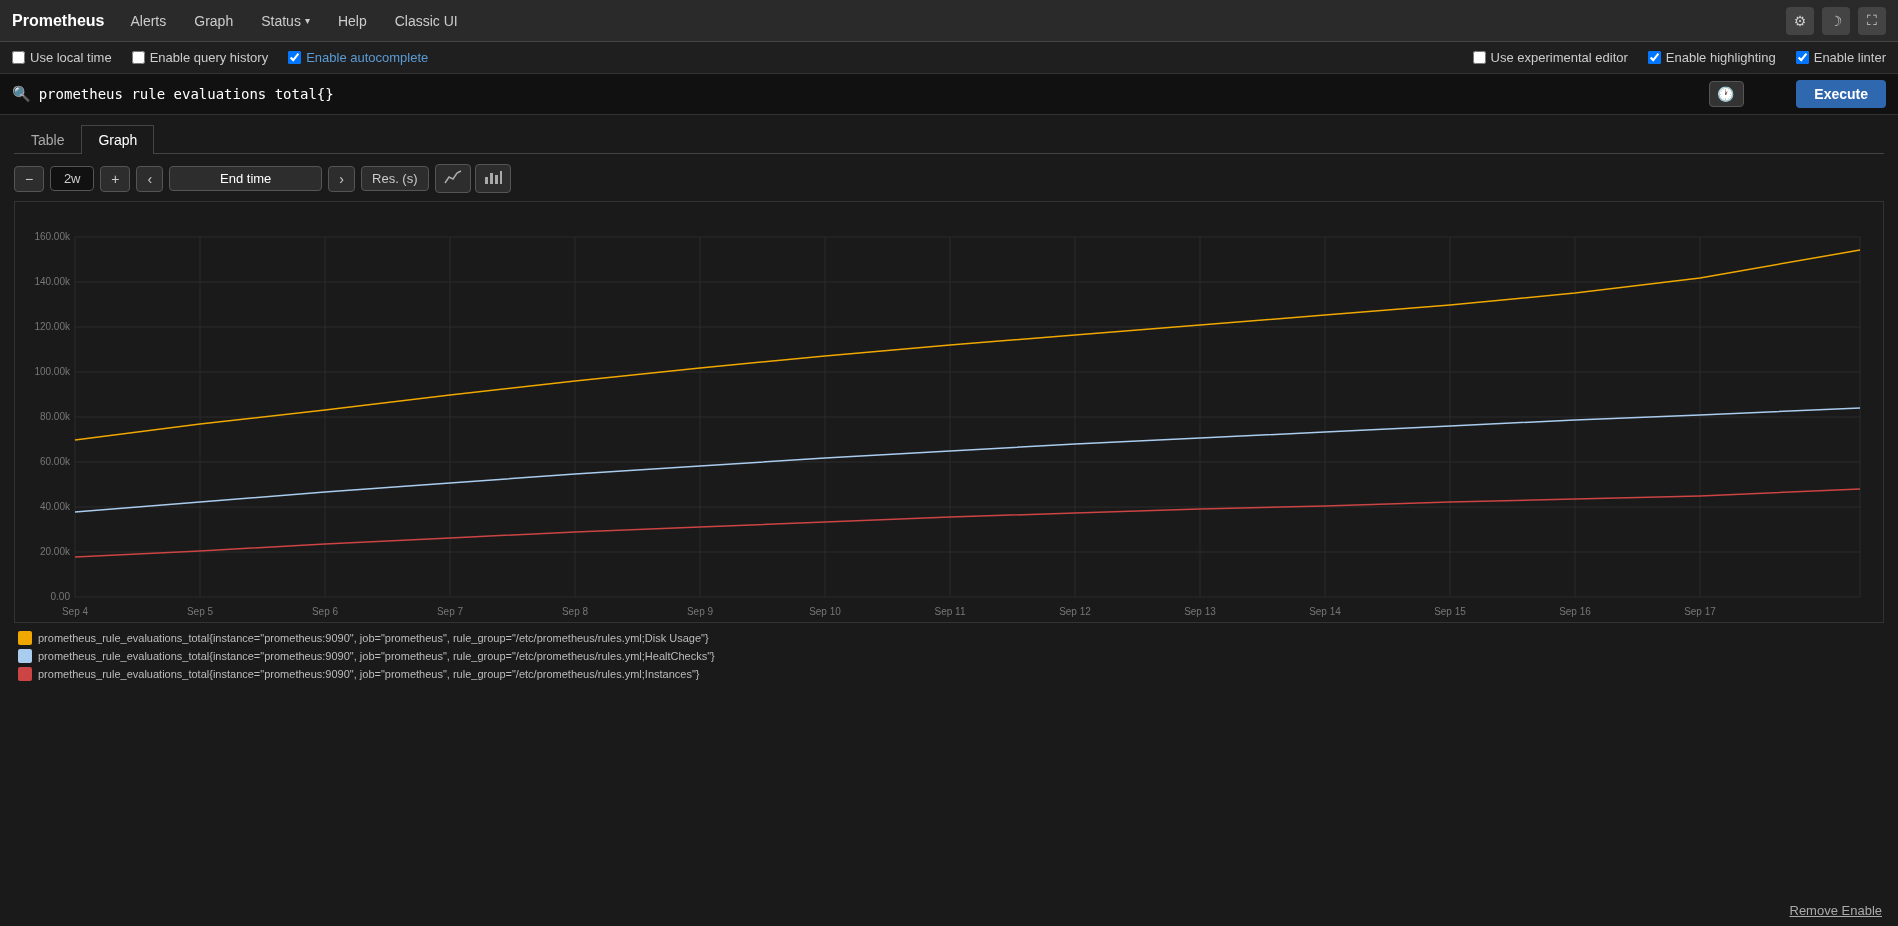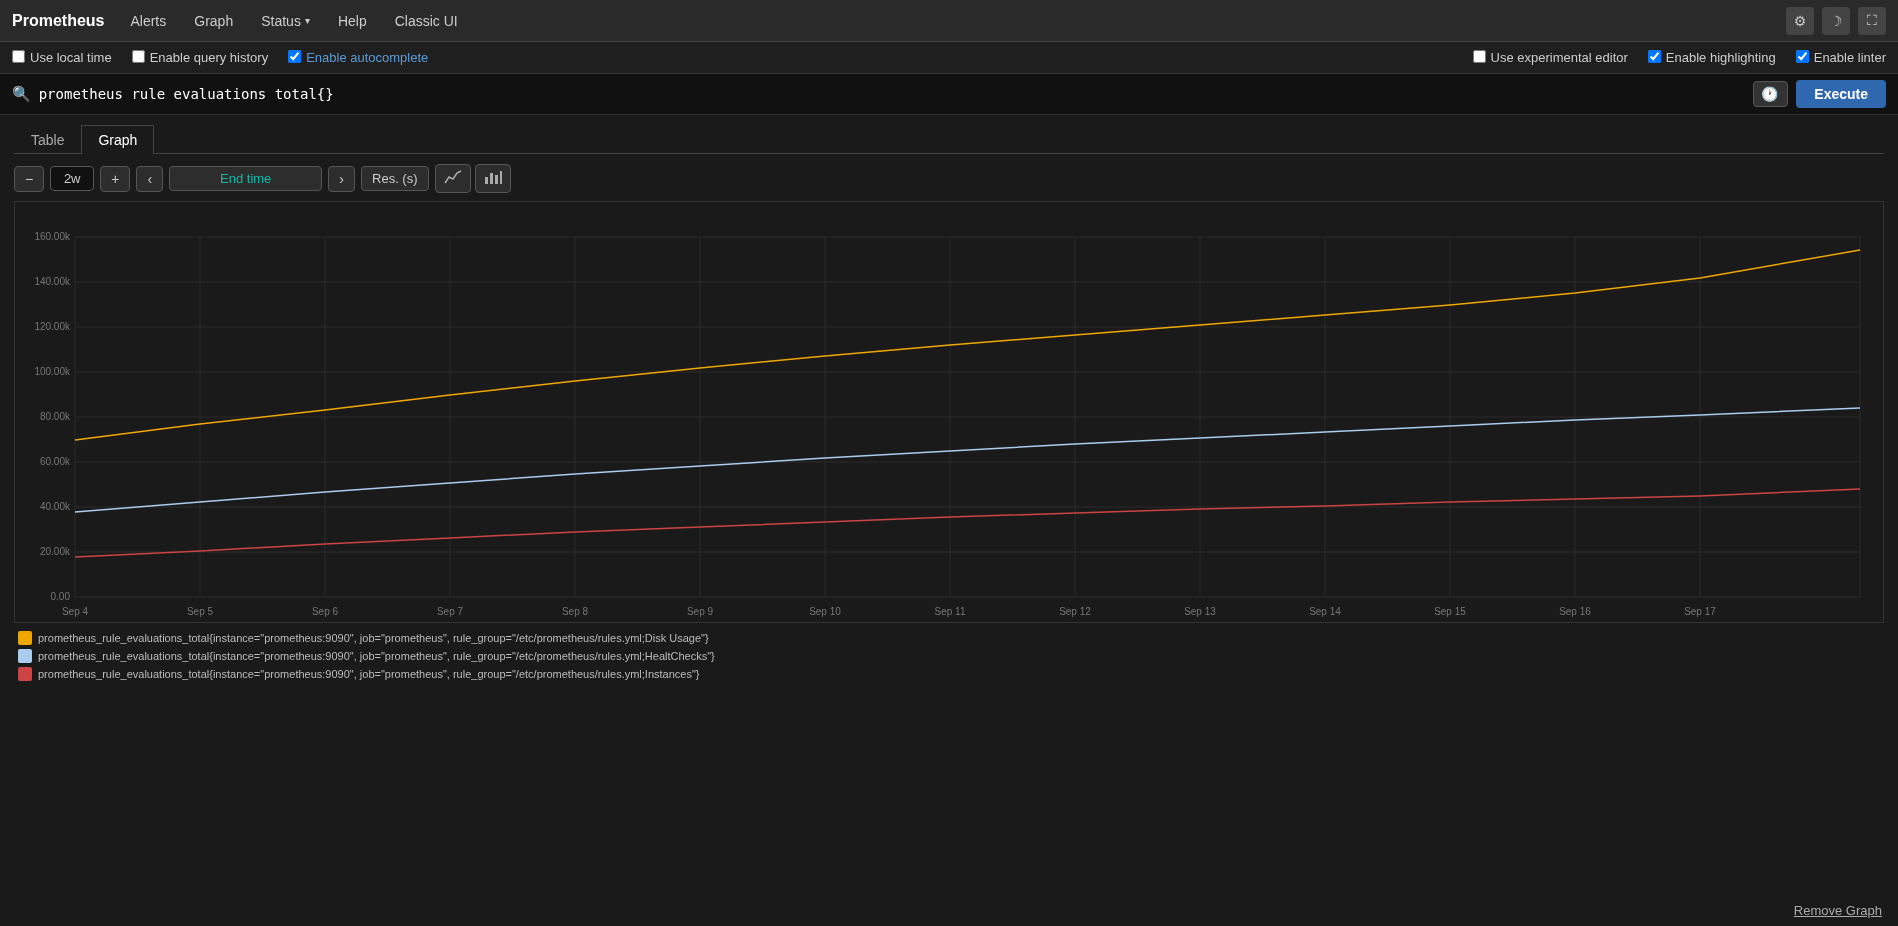--- a/index.html
+++ b/index.html
@@ -57,21 +57,21 @@
     .options-bar {
       background: #1f1f1f;
       padding: 8px 12px;
       display: flex;
       align-items: center;
       border-bottom: 1px solid #333;
       gap: 20px;
     }
     .checkbox-group {
       display: flex;
-      align-items: flex-start;
+      align-items: center;
       gap: 5px;
       font-size: 13px;
     }
     .checkbox-group input[type="checkbox"] { cursor: pointer; }
     .enable-autocomplete-label { color: #5b9bd5; }
     .options-right {
       margin-left: auto;
       display: flex;
       align-items: center;
       gap: 20px;
@@ -116,20 +116,21 @@
     }
     .execute-btn {
       background: #3068b0;
       border: none;
       color: #fff;
       padding: 6px 18px;
       border-radius: 4px;
       cursor: pointer;
       font-size: 14px;
       font-weight: bold;
+      margin-left: 44px;
     }
 
     
     .content {
       padding: 10px 14px;
     }
 
     
     .load-info {
       text-align: right;
@@ -182,21 +183,21 @@
       color: #ccc;
       padding: 4px 8px;
       border-radius: 4px;
       font-size: 13px;
       width: 44px;
       text-align: center;
     }
     .end-time-btn {
       background: #2d2d2d;
       border: 1px solid #555;
-      color: #14b8a6;
+      color: #ffffff;
       padding: 4px 50px;
       border-radius: 4px;
       cursor: pointer;
       font-size: 13px;
     }
     .res-btn {
       background: #2d2d2d;
       border: 1px solid #555;
       color: #ccc;
       padding: 4px 10px;
@@ -446,14 +447,14 @@
     </div>
     <div class="legend-item">
       <div class="legend-color" style="background:#cc4444;"></div>
       <span class="legend-text">prometheus_rule_evaluations_total{instance="prometheus:9090", job="prometheus", rule_group="/etc/prometheus/rules.yml;Instances"}</span>
     </div>
   </div>
 
 </div>
 
 <div class="bottom-bar">
-  <button class="remove-panel-btn">Remove Graph</button>
+  <button class="remove-panel-btn">Remove Enable</button>
 </div>
 
 </body></html>

